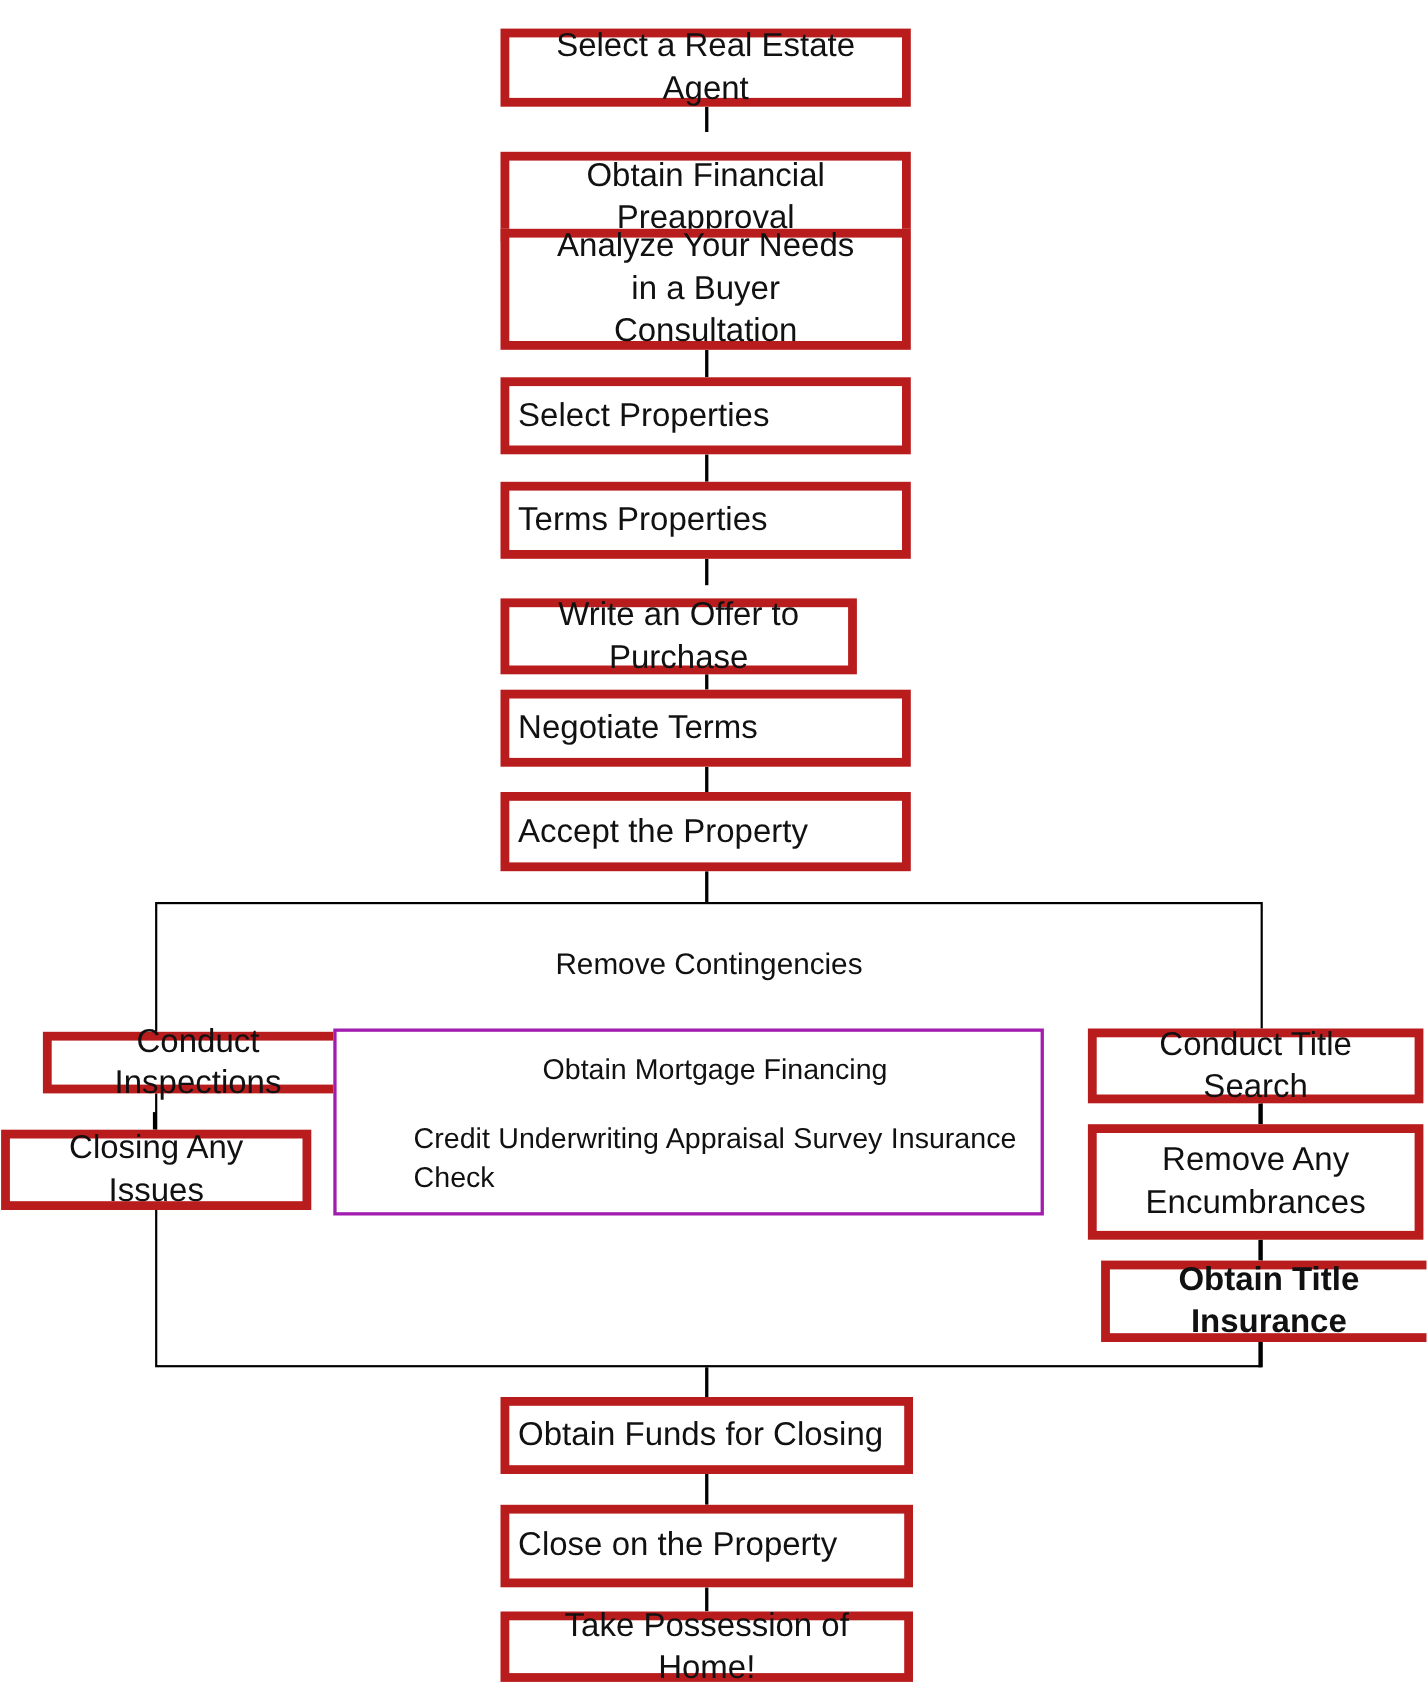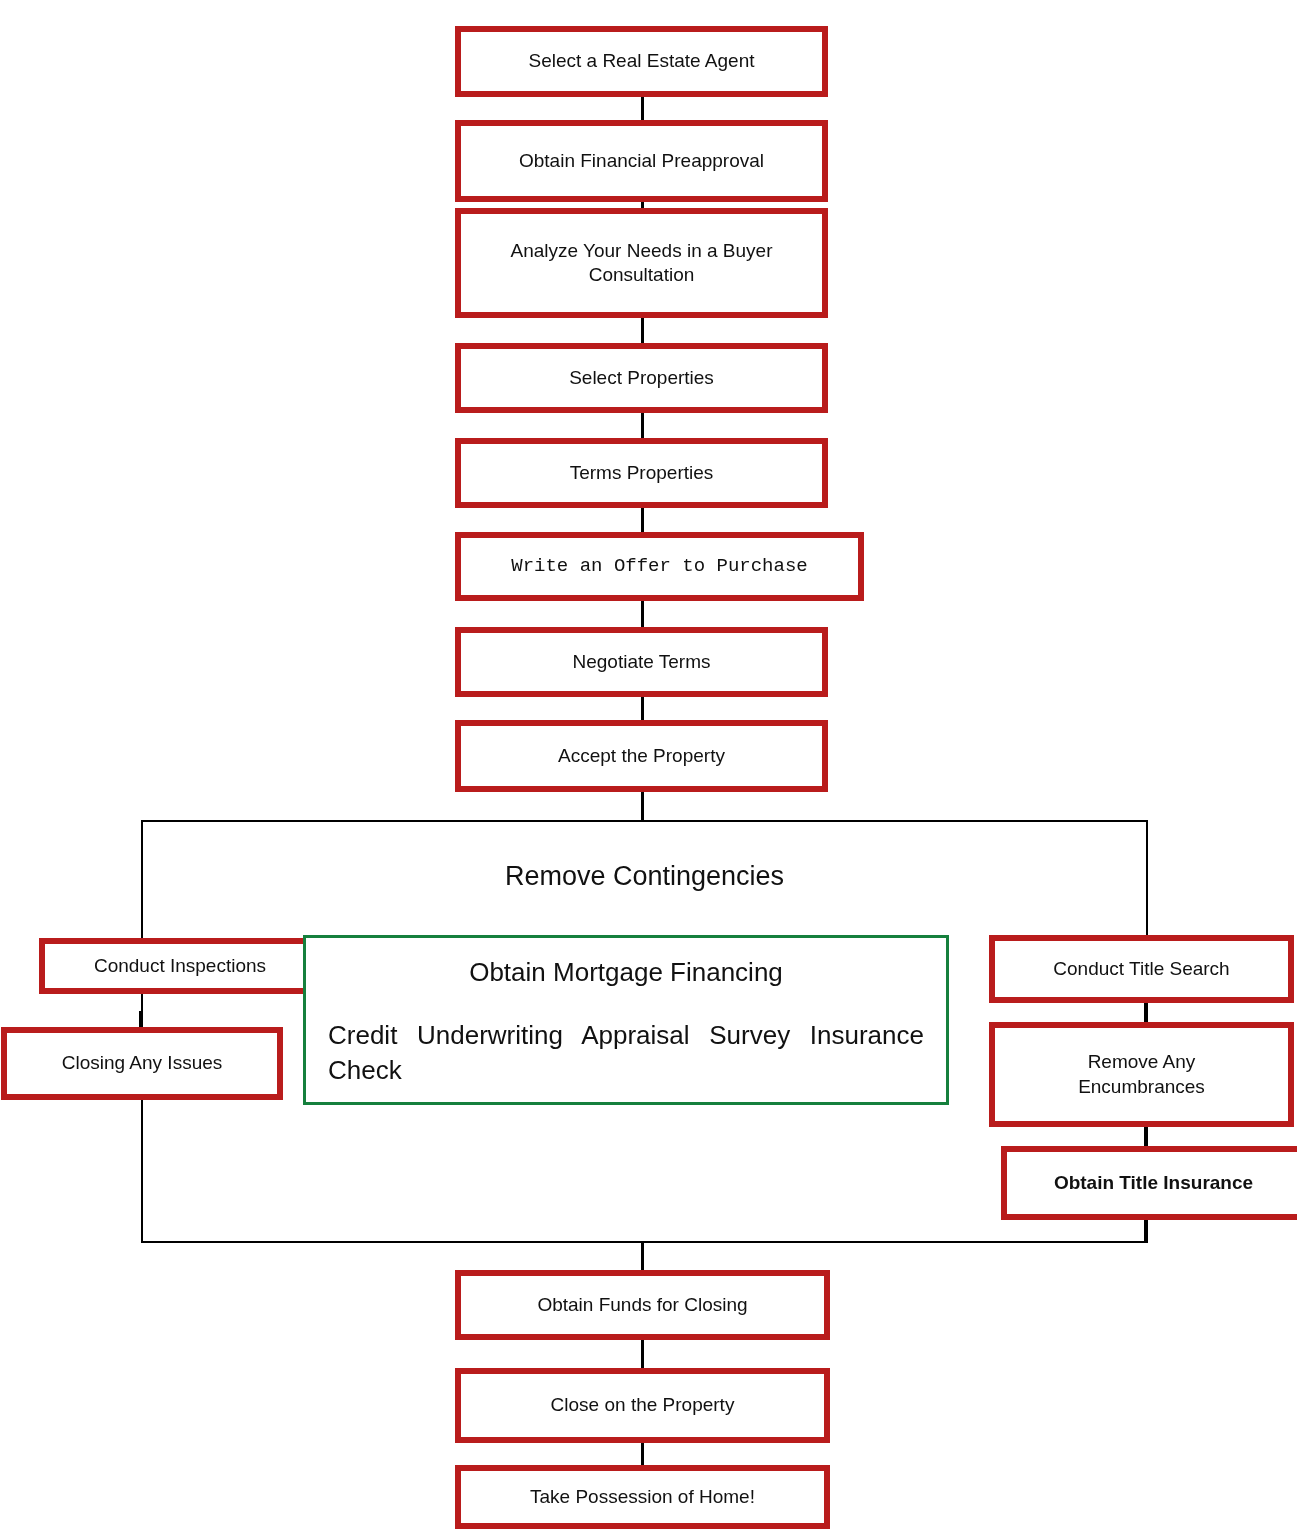--- a/index.html
+++ b/index.html
@@ -12,27 +12,26 @@
     width: 1297px;
     height: 1533px;
     background: #ffffff;
     font-family: "Liberation Sans", "DejaVu Sans", sans-serif;
     color: #111111;
     overflow: hidden;
   }
   .box {
     position: absolute;
     box-sizing: border-box;
-    border: 6px solid #b91c1c;
+    border: 8px solid #b91c1c;
     background: #ffffff;
     display: flex;
     align-items: center;
-    justify-content: center;
     text-align: center;
-    font-size: 19px;
+    font-size: 30px;
     line-height: 1.28;
     padding: 2px 8px;
     z-index: 2;
   }
   .box.narrow-wrap { padding: 16px 32px; }
   .box.narrow-wrap-right { padding: 2px 40px; }
   .vline {
     position: absolute;
     width: 3px;
     background: #000000;
@@ -59,57 +58,58 @@
     line-height: 34px;
     z-index: 1;
   }
   .financing-box {
     position: absolute;
     box-sizing: border-box;
     left: 303px;
     top: 935px;
     width: 646px;
     height: 170px;
-    border: 3px solid #15803d;
+    border: 3px solid #a21caf;
     background: #ffffff;
     z-index: 2;
     font-size: 26px;
+    padding-left: 48px;
   }
   .financing-title {
     margin-top: 18px;
     text-align: center;
     line-height: 32px;
   }
   .financing-detail {
     margin: 30px 22px 0 22px;
     text-align: justify;
     line-height: 35px;
   }
 </style>
 </head>
 <body>
 
 <div class="canvas">
 
   <div class="box" style="left:455px; top:26px;  width:373px; height:71px;">
     <span>Select a Real Estate Agent</span>
   </div>
-  <div class="box" style="left:455px; top:120px; width:373px; height:82px;">
+  <div class="box" style="left:455px; top:138px; width:373px; height:82px;">
     <span>Obtain Financial Preapproval</span>
   </div>
   <div class="box narrow-wrap" style="left:455px; top:208px; width:373px; height:110px;">
     <span>Analyze Your Needs in a Buyer Consultation</span>
   </div>
   <div class="box" style="left:455px; top:343px; width:373px; height:70px;">
     <span>Select Properties</span>
   </div>
   <div class="box" style="left:455px; top:438px; width:373px; height:70px;">
     <span>Terms Properties</span>
   </div>
-  <div class="box" style="left:455px; top:532px; width:409px; height:69px;font-family:Liberation Mono, monospace;">
+  <div class="box" style="left:455px; top:544px; width:324px; height:69px;">
     <span>Write an Offer to Purchase</span>
   </div>
   <div class="box" style="left:455px; top:627px; width:373px; height:70px;">
     <span>Negotiate Terms</span>
   </div>
   <div class="box" style="left:455px; top:720px; width:373px; height:72px;">
     <span>Accept the Property</span>
   </div>
 
   <div class="vline" style="left:641px; top:97px;  height:23px;"></div>

